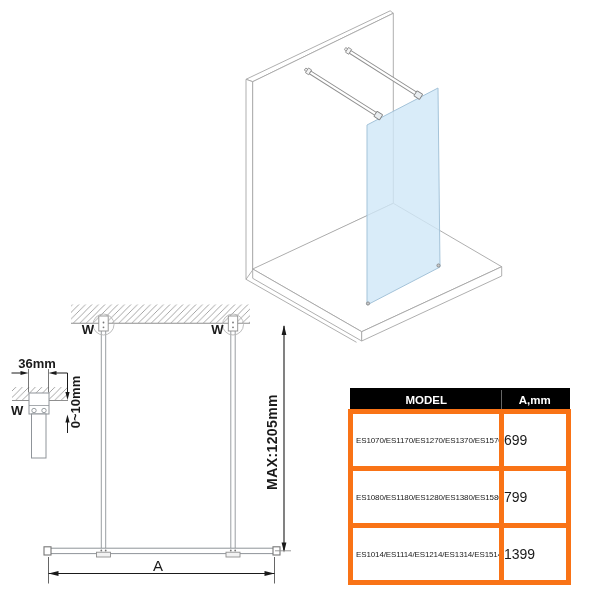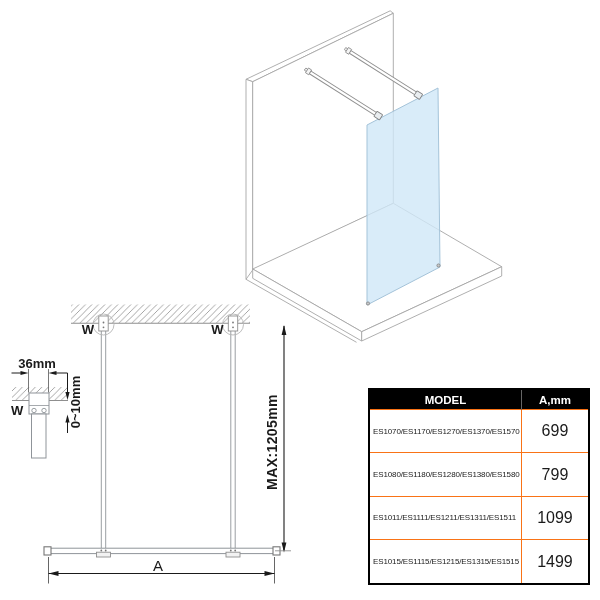--- a/index.html
+++ b/index.html
@@ -9,33 +9,33 @@
 
   svg.drawing { position: absolute; left: 0; top: 0; width: 600px; height: 600px; }
 
   svg text { fill: #1a1a1a; font-family: "Liberation Sans", sans-serif; }
   .dim-label   { font-weight: bold; font-size: 13px; }
   .dim-label-lg{ font-weight: bold; font-size: 14px; letter-spacing: .4px; }
   .w-label     { font-weight: bold; font-size: 13px; }
   .a-label     { font-size: 15px; }
 
   
-  .spec-table { position: absolute; left: 368px; top: 388px; width: 222px; height: 197px;
+  .spec-table { position: absolute; left: 348px; top: 388px; width: 222px; height: 197px;
                 border-collapse: collapse; table-layout: fixed;
                 border: 2px solid #000; background: #fff; }
   .spec-table col.c-model { width: 151px; }
   .spec-table col.c-val   { width: 67px; }
   .spec-table th { background: #000; color: #fff; font-size: 11.5px; font-weight: bold;
                    height: 19px; text-align: center; padding: 0; }
   .spec-table th.h-model { border-right: 1px solid #666; }
-  .spec-table td { border: 1px solid #f97316; color: #1a1a1a; vertical-align: middle;
+  .spec-table td { border: 5px solid #f97316; color: #1a1a1a; vertical-align: middle;
                    height: 19.3px; padding: 0; }
   .spec-table td.model { font-size: 8px; letter-spacing: -0.12px; white-space: nowrap;
                          padding-left: 3px; overflow: hidden; }
-  .spec-table td.val   { font-size: 16px; text-align: center; }
+  .spec-table td.val   { font-size: 14px; }
 </style>
 </head>
 <body>
 
 <div class="canvas">
 
   <svg class="drawing" viewBox="0 0 600 600">
     <defs>
       <pattern id="hatch" patternUnits="userSpaceOnUse" width="6.5" height="6.5">
         <path d="M0,6.5 L6.5,0" stroke="#8f8f8f" stroke-width="0.8"></path>
@@ -189,22 +189,18 @@
     <tbody>
       <tr>
         <td class="model">ES1070/ES1170/ES1270/ES1370/ES1570</td>
         <td class="val">699</td>
       </tr>
       <tr>
         <td class="model">ES1080/ES1180/ES1280/ES1380/ES1580</td>
         <td class="val">799</td>
       </tr>
       <tr>
-        <td class="model">ES1011/ES1111/ES1211/ES1311/ES1511</td>
-        <td class="val">1099</td>
-      </tr>
-      <tr>
-        <td class="model">ES1015/ES1115/ES1215/ES1315/ES1515</td>
-        <td class="val">1499</td>
+        <td class="model">ES1014/ES1114/ES1214/ES1314/ES1514</td>
+        <td class="val">1399</td>
       </tr>
     </tbody>
   </table>
 </div>
 
 </body></html>

